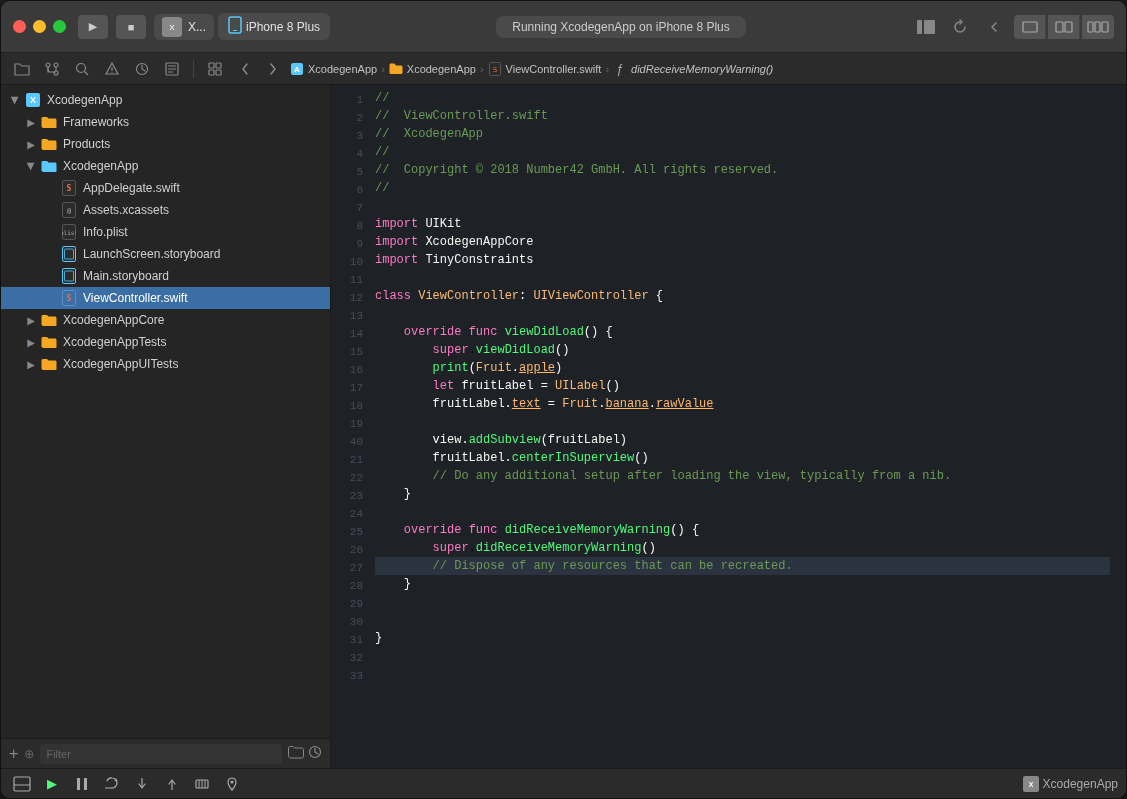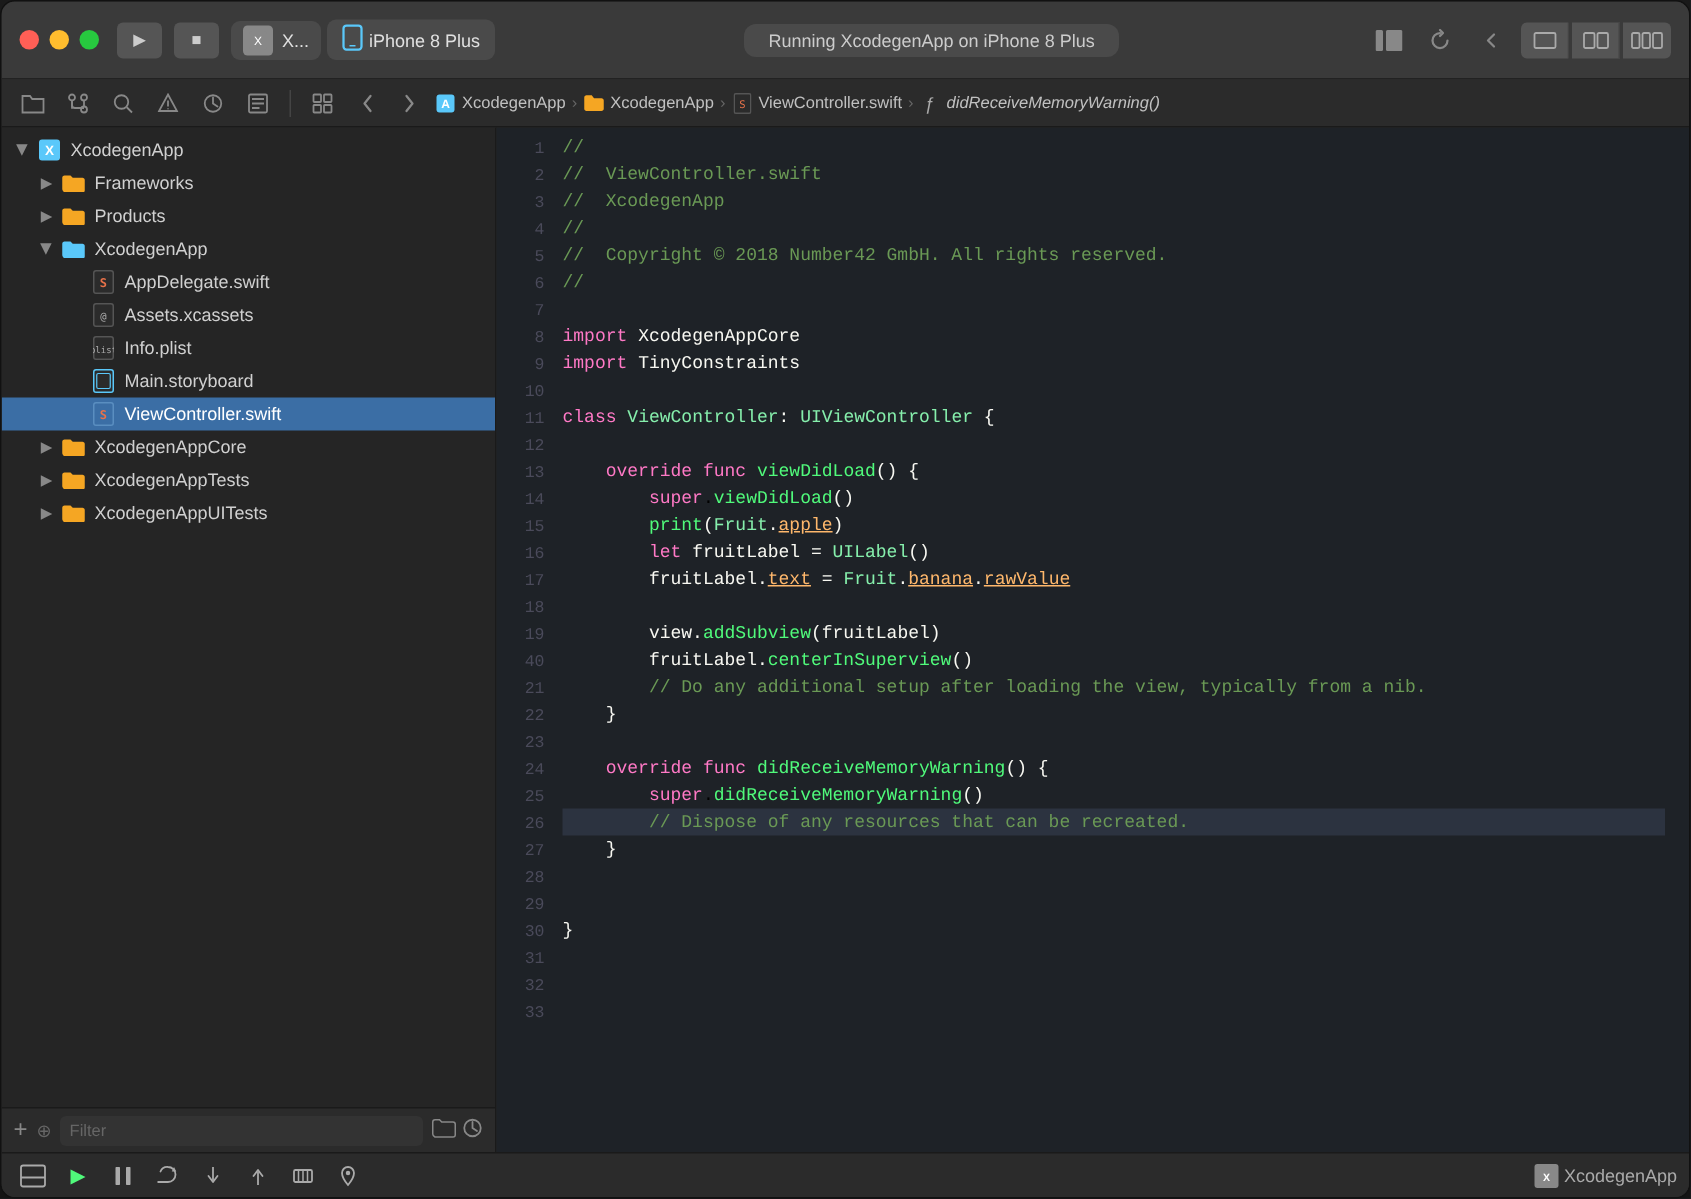--- a/index.html
+++ b/index.html
@@ -318,21 +318,21 @@
       line-height: 18px;
       white-space: pre;
     }
     .code-line.highlighted {
       background: #2c3340;
     }
     
     
     .c-comment { color: #6a9955; }
     .c-keyword { color: #ff79c6; }
-    .c-type { color: #86efac; }
+    .c-type { color: #fdba74; }
     .c-method { color: #50fa7b; }
     .c-property { color: #ffb86c; text-decoration: underline; }
     .c-plain { color: #f8f8f2; }
     .c-func { color: #50fa7b; }
 
     
     .debug-bar {
       height: 30px;
       background: #2b2b2b;
       border-top: 1px solid #1a1a1a;
@@ -634,20 +634,30 @@
           <span class="arrow" style="visibility:hidden;">▶</span>
           <span class="file-icon">
             <svg width="14" height="16" viewBox="0 0 14 16" fill="none">
               <rect x="0.5" y="0.5" width="13" height="15" rx="1.5" fill="#2b2b2b" stroke="#555"></rect>
               <text x="7" y="11" text-anchor="middle" font-size="6" fill="#aaa" font-family="Menlo, monospace">plist</text>
             </svg>
           </span>
           <span>Info.plist</span>
         </div>
 
+        <div class="tree-item" style="padding-left: 44px;">
+          <span class="arrow" style="visibility:hidden;">▶</span>
+          <span class="file-icon">
+            <svg width="14" height="16" viewBox="0 0 14 16" fill="none">
+              <rect x="0.5" y="0.5" width="13" height="15" rx="1.5" fill="#2b2b2b" stroke="#5ac8fa"></rect>
+              <rect x="2.5" y="3" width="9" height="10" rx="1" fill="none" stroke="#5ac8fa" stroke-width="0.8"></rect>
+            </svg>
+          </span>
+          <span>LaunchScreen.storyboard</span>
+        </div>
 
         <div class="tree-item" style="padding-left: 44px;">
           <span class="arrow" style="visibility:hidden;">▶</span>
           <span class="file-icon">
             <svg width="14" height="16" viewBox="0 0 14 16" fill="none">
               <rect x="0.5" y="0.5" width="13" height="15" rx="1.5" fill="#2b2b2b" stroke="#5ac8fa"></rect>
               <rect x="2.5" y="3" width="9" height="10" rx="1" fill="none" stroke="#5ac8fa" stroke-width="0.8"></rect>
             </svg>
           </span>
           <span>Main.storyboard</span>
@@ -754,20 +764,21 @@
           <div class="line-number">33</div>
         </div>
         <div class="code-lines">
           <div class="code-line c-comment">//</div>
           <div class="code-line c-comment">//  ViewController.swift</div>
           <div class="code-line c-comment">//  XcodegenApp</div>
           <div class="code-line c-comment">//</div>
           <div class="code-line c-comment">//  Copyright © 2018 Number42 GmbH. All rights reserved.</div>
           <div class="code-line c-comment">//</div>
           <div class="code-line"> </div>
+          <div class="code-line"><span class="c-keyword">import</span> <span class="c-plain">UIKit</span></div>
           <div class="code-line"><span class="c-keyword">import</span> <span class="c-plain">XcodegenAppCore</span></div>
           <div class="code-line"><span class="c-keyword">import</span> <span class="c-plain">TinyConstraints</span></div>
           <div class="code-line"> </div>
           <div class="code-line"><span class="c-keyword">class</span> <span class="c-type">ViewController</span><span class="c-plain">: </span><span class="c-type">UIViewController</span><span class="c-plain"> {</span></div>
           <div class="code-line"> </div>
           <div class="code-line">    <span class="c-keyword">override</span> <span class="c-keyword">func</span> <span class="c-func">viewDidLoad</span><span class="c-plain">() {</span></div>
           <div class="code-line">        <span class="c-keyword">super</span>.<span class="c-method">viewDidLoad</span><span class="c-plain">()</span></div>
           <div class="code-line">        <span class="c-method">print</span><span class="c-plain">(</span><span class="c-type">Fruit</span><span class="c-plain">.</span><span class="c-property">apple</span><span class="c-plain">)</span></div>
           <div class="code-line">        <span class="c-keyword">let</span> <span class="c-plain">fruitLabel = </span><span class="c-type">UILabel</span><span class="c-plain">()</span></div>
           <div class="code-line">        <span class="c-plain">fruitLabel.</span><span class="c-property">text</span><span class="c-plain"> = </span><span class="c-type">Fruit</span><span class="c-plain">.</span><span class="c-property">banana</span><span class="c-plain">.</span><span class="c-property">rawValue</span></div>

